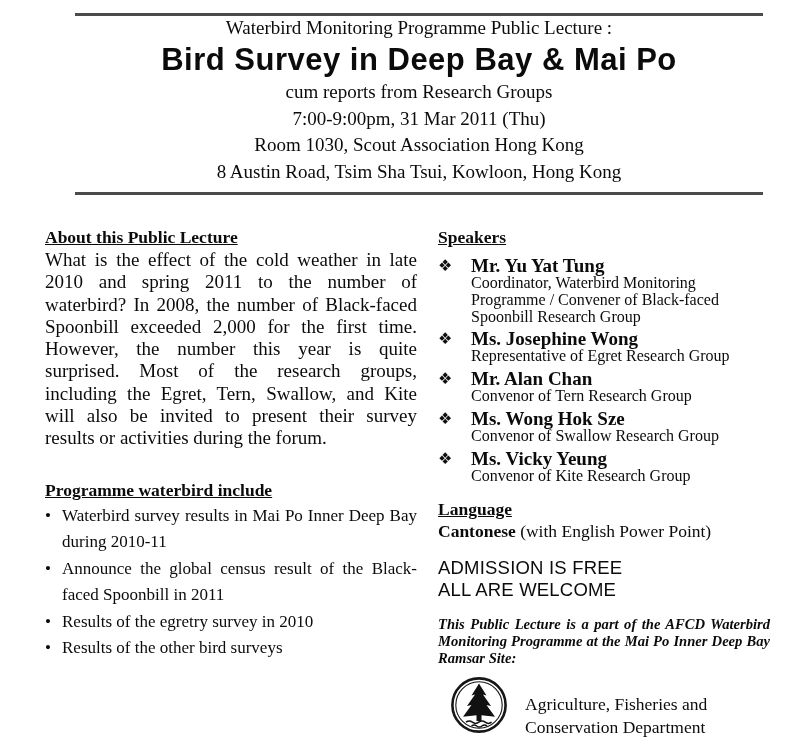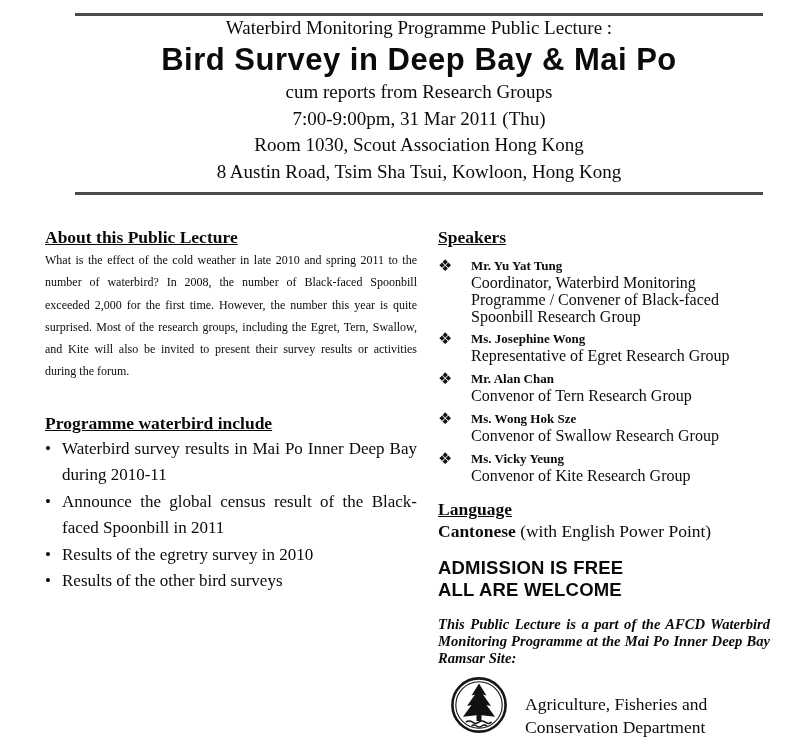--- a/index.html
+++ b/index.html
@@ -16,41 +16,41 @@
   .sub{font-size:19px;line-height:26.5px;text-align:center;}
   .header .rule.bottom{margin-top:7px;}
 
   
   .columns{display:flex;margin:31px 30px 15px 45px;gap:21px;}
   .col-left{width:372px;flex:none;}
   .col-right{width:332px;flex:none;}
 
   h2.sec{font-size:17.5px;font-weight:bold;text-decoration:underline;
          margin:0 0 1px 0;line-height:22px;}
-  .body-just{margin:0;font-size:12px;line-height:22.3px;text-align:justify;}
+  .body-just{margin:0;font-size:19px;line-height:22.3px;text-align:justify;}
 
   .highlights{margin-top:29px;}
   .hl-list{margin:2px 0 0 0;padding:0;list-style:none;}
   .hl-list li{position:relative;padding-left:17px;font-size:17px;
               line-height:26.5px;text-align:justify;}
   .hl-list .dot{position:absolute;left:0;top:0;font-size:17px;}
 
   
   .speaker{display:flex;margin-top:4px;}
   .speaker:first-of-type{margin-top:8px;}
   .spk-bullet{flex:none;width:33px;font-size:16px;line-height:19px;color:#111;}
-  .spk-name{font-weight:bold;font-size:13px;line-height:19px;font-family:Liberation Serif, serif;}
+  .spk-name{font-weight:bold;font-size:19px;line-height:19px;font-family:Liberation Serif, serif;}
   .spk-role{font-size:16px;line-height:16.8px;}
 
   .language{margin-top:13px;}
   .lang-val{margin:0;font-size:17.5px;line-height:21px;}
   .lang-val b{font-weight:bold;}
 
   .admission{margin-top:15px;font-family:"Liberation Sans","DejaVu Sans",sans-serif;
-             font-weight:bold;font-size:18.5px;line-height:22.5px;letter-spacing:.2px;}
+             font-weight:normal;font-size:18.5px;line-height:22.5px;letter-spacing:.2px;}
 
   .note{margin:14px 0 0 0;font-size:14.6px;line-height:17.2px;
         font-style:italic;font-weight:bold;text-align:justify;}
 
   .dept{display:flex;align-items:flex-end;gap:17px;margin-top:9px;padding-left:12px;}
   .dept-logo{flex:none;}
   .dept-name{font-size:17.5px;line-height:22.5px;}
 </style>
 </head>
 <body>

